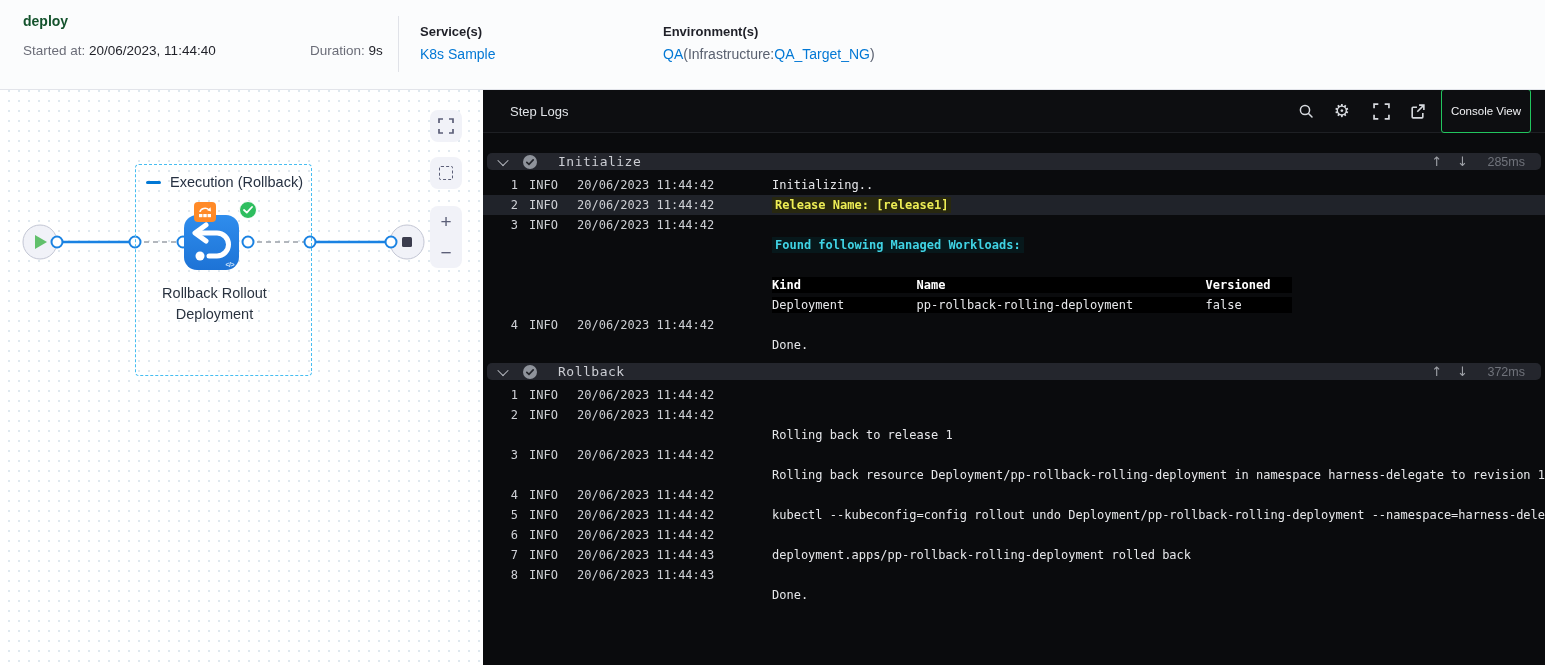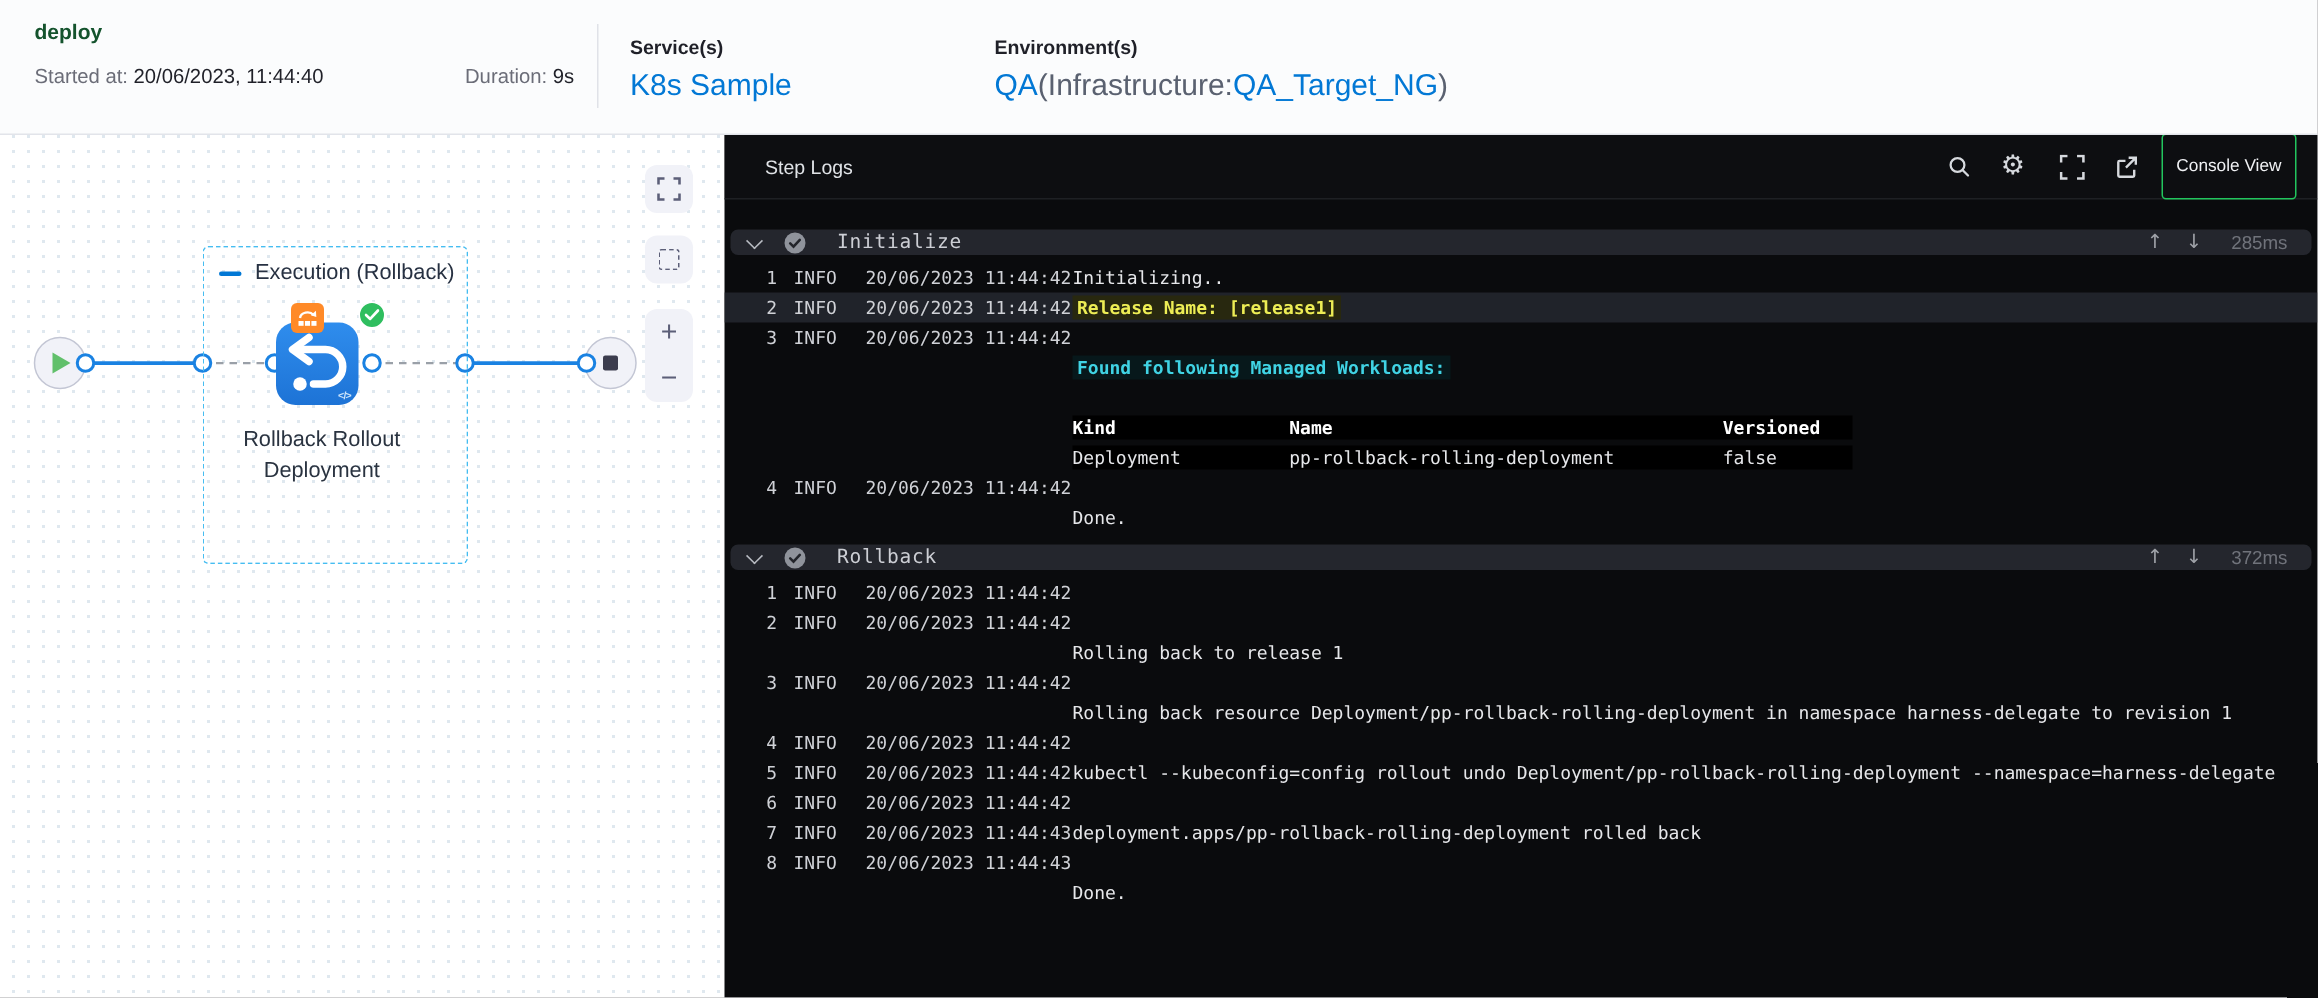--- a/index.html
+++ b/index.html
@@ -11,21 +11,21 @@
   .hdr { position:absolute; left:0; top:0; width:1545px; height:90px;
          background:#fbfcfd; border-bottom:1px solid #e2e4ea; }
   .hdr-title { position:absolute; left:23px; top:13px; font-size:14px; font-weight:bold; color:#14532d;text-align:right; }
   .hdr-sub { position:absolute; left:23px; top:43px; font-size:13.5px; color:#6b6d78; }
   .hdr-sub b { color:#1f2028; font-weight:normal; }
   .hdr-dur { position:absolute; left:310px; top:43px; font-size:13.5px; color:#6b6d78; }
   .hdr-dur b { color:#1f2028; font-weight:normal; }
   .vdiv { position:absolute; left:398px; top:16px; height:56px; width:1px; background:#e0e2e8; }
   .hdr-block { position:absolute; top:24px; }
   .hdr-block .lbl { font-size:13px; font-weight:bold; color:#1f2028; margin-bottom:7px; }
-  .hdr-block .val { font-size:20px; }
+  .hdr-block .val { font-size:14px; }
   a.lnk { color:var(--accent,#0278d5); text-decoration:none; cursor:pointer; }
   .midtxt { color:#5a6170; }
 
   
   .canvas { position:absolute; left:0; top:90px; width:483px; height:575px; background:#ffffff;
             background-image: radial-gradient(circle,#dfe8ef 1.1px, transparent 1.3px);
             background-size:10px 10px; background-position:4px 6px; }
   .gsvg { position:absolute; left:0; top:0; }
   .groupbox { position:absolute; left:135px; top:74px; width:177px; height:212px;
               border:1.5px dashed #46bdf1; border-radius:4px; background:transparent; }
@@ -74,21 +74,21 @@
   .arr { font-size:13px; color:#9fa2a8; cursor:pointer; font-family:"DejaVu Sans",sans-serif; }
   .dur { font-size:12.5px; color:#70737b; min-width:42px; text-align:right; }
 
   .sec-lines { margin-top:5px; margin-bottom:8px; }
   .line { height:20px; display:flex; align-items:center; font-family:"DejaVu Sans Mono","Liberation Mono",monospace;
           font-size:12px; color:#cfd1d6; white-space:pre; }
   .line.hl { background:#20232a; }
   .ln  { width:35px; text-align:right; flex:0 0 auto; }
   .lvl { width:38px; margin-left:11px; flex:0 0 auto; }
   .tm  { width:138px; margin-left:10px; flex:0 0 auto; }
-  .msg { color:#e6e7ea; white-space:pre; }
+  .msg { margin-left:57px; color:#e6e7ea; white-space:pre; }
   .msg.yellow { color:var(--log-yellow,#eded55); font-weight:bold; background:#28280f; padding:1px 3px; }
   .msg.cyan   { color:var(--log-cyan,#40d3e4);  font-weight:bold; background:#07181b; padding:1px 3px; }
   .msg.thead  { color:#ffffff; font-weight:bold; background:#000; padding:1px 0; }
   .msg.trow   { color:#e6e7ea; background:#000; padding:1px 0; }
 </style>
 </head>
 <body>
 
 <div id="app">
 

